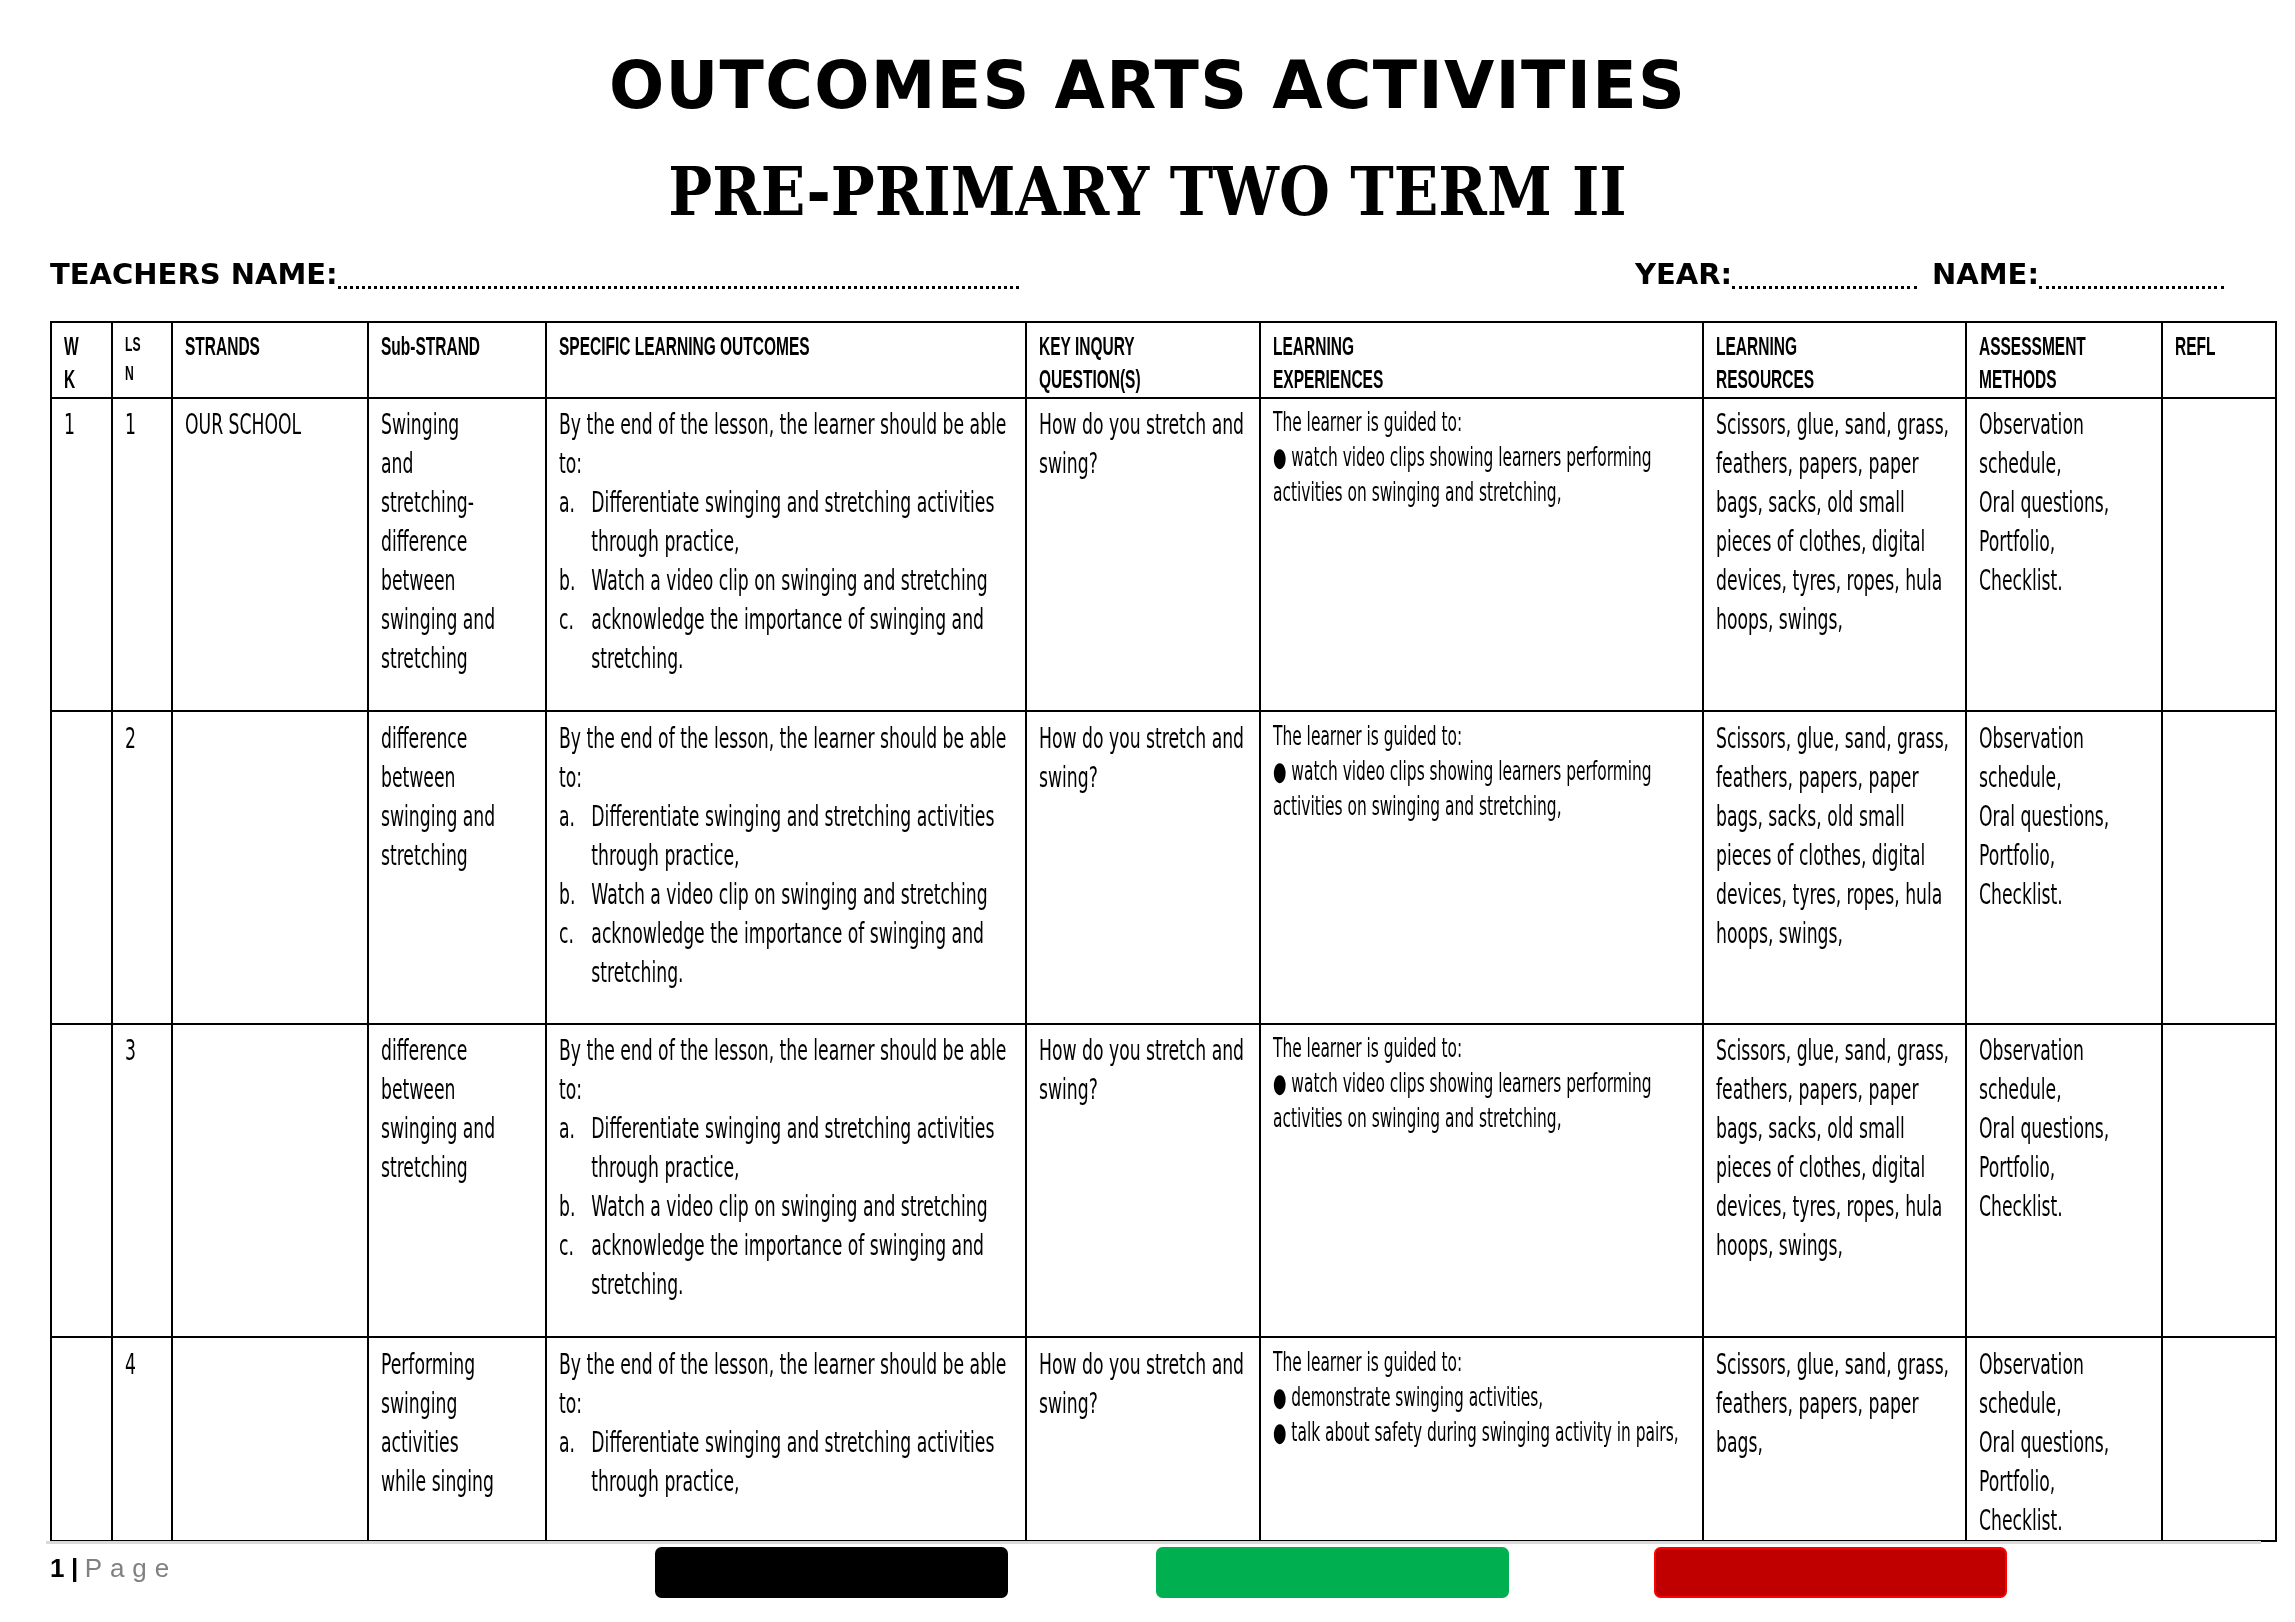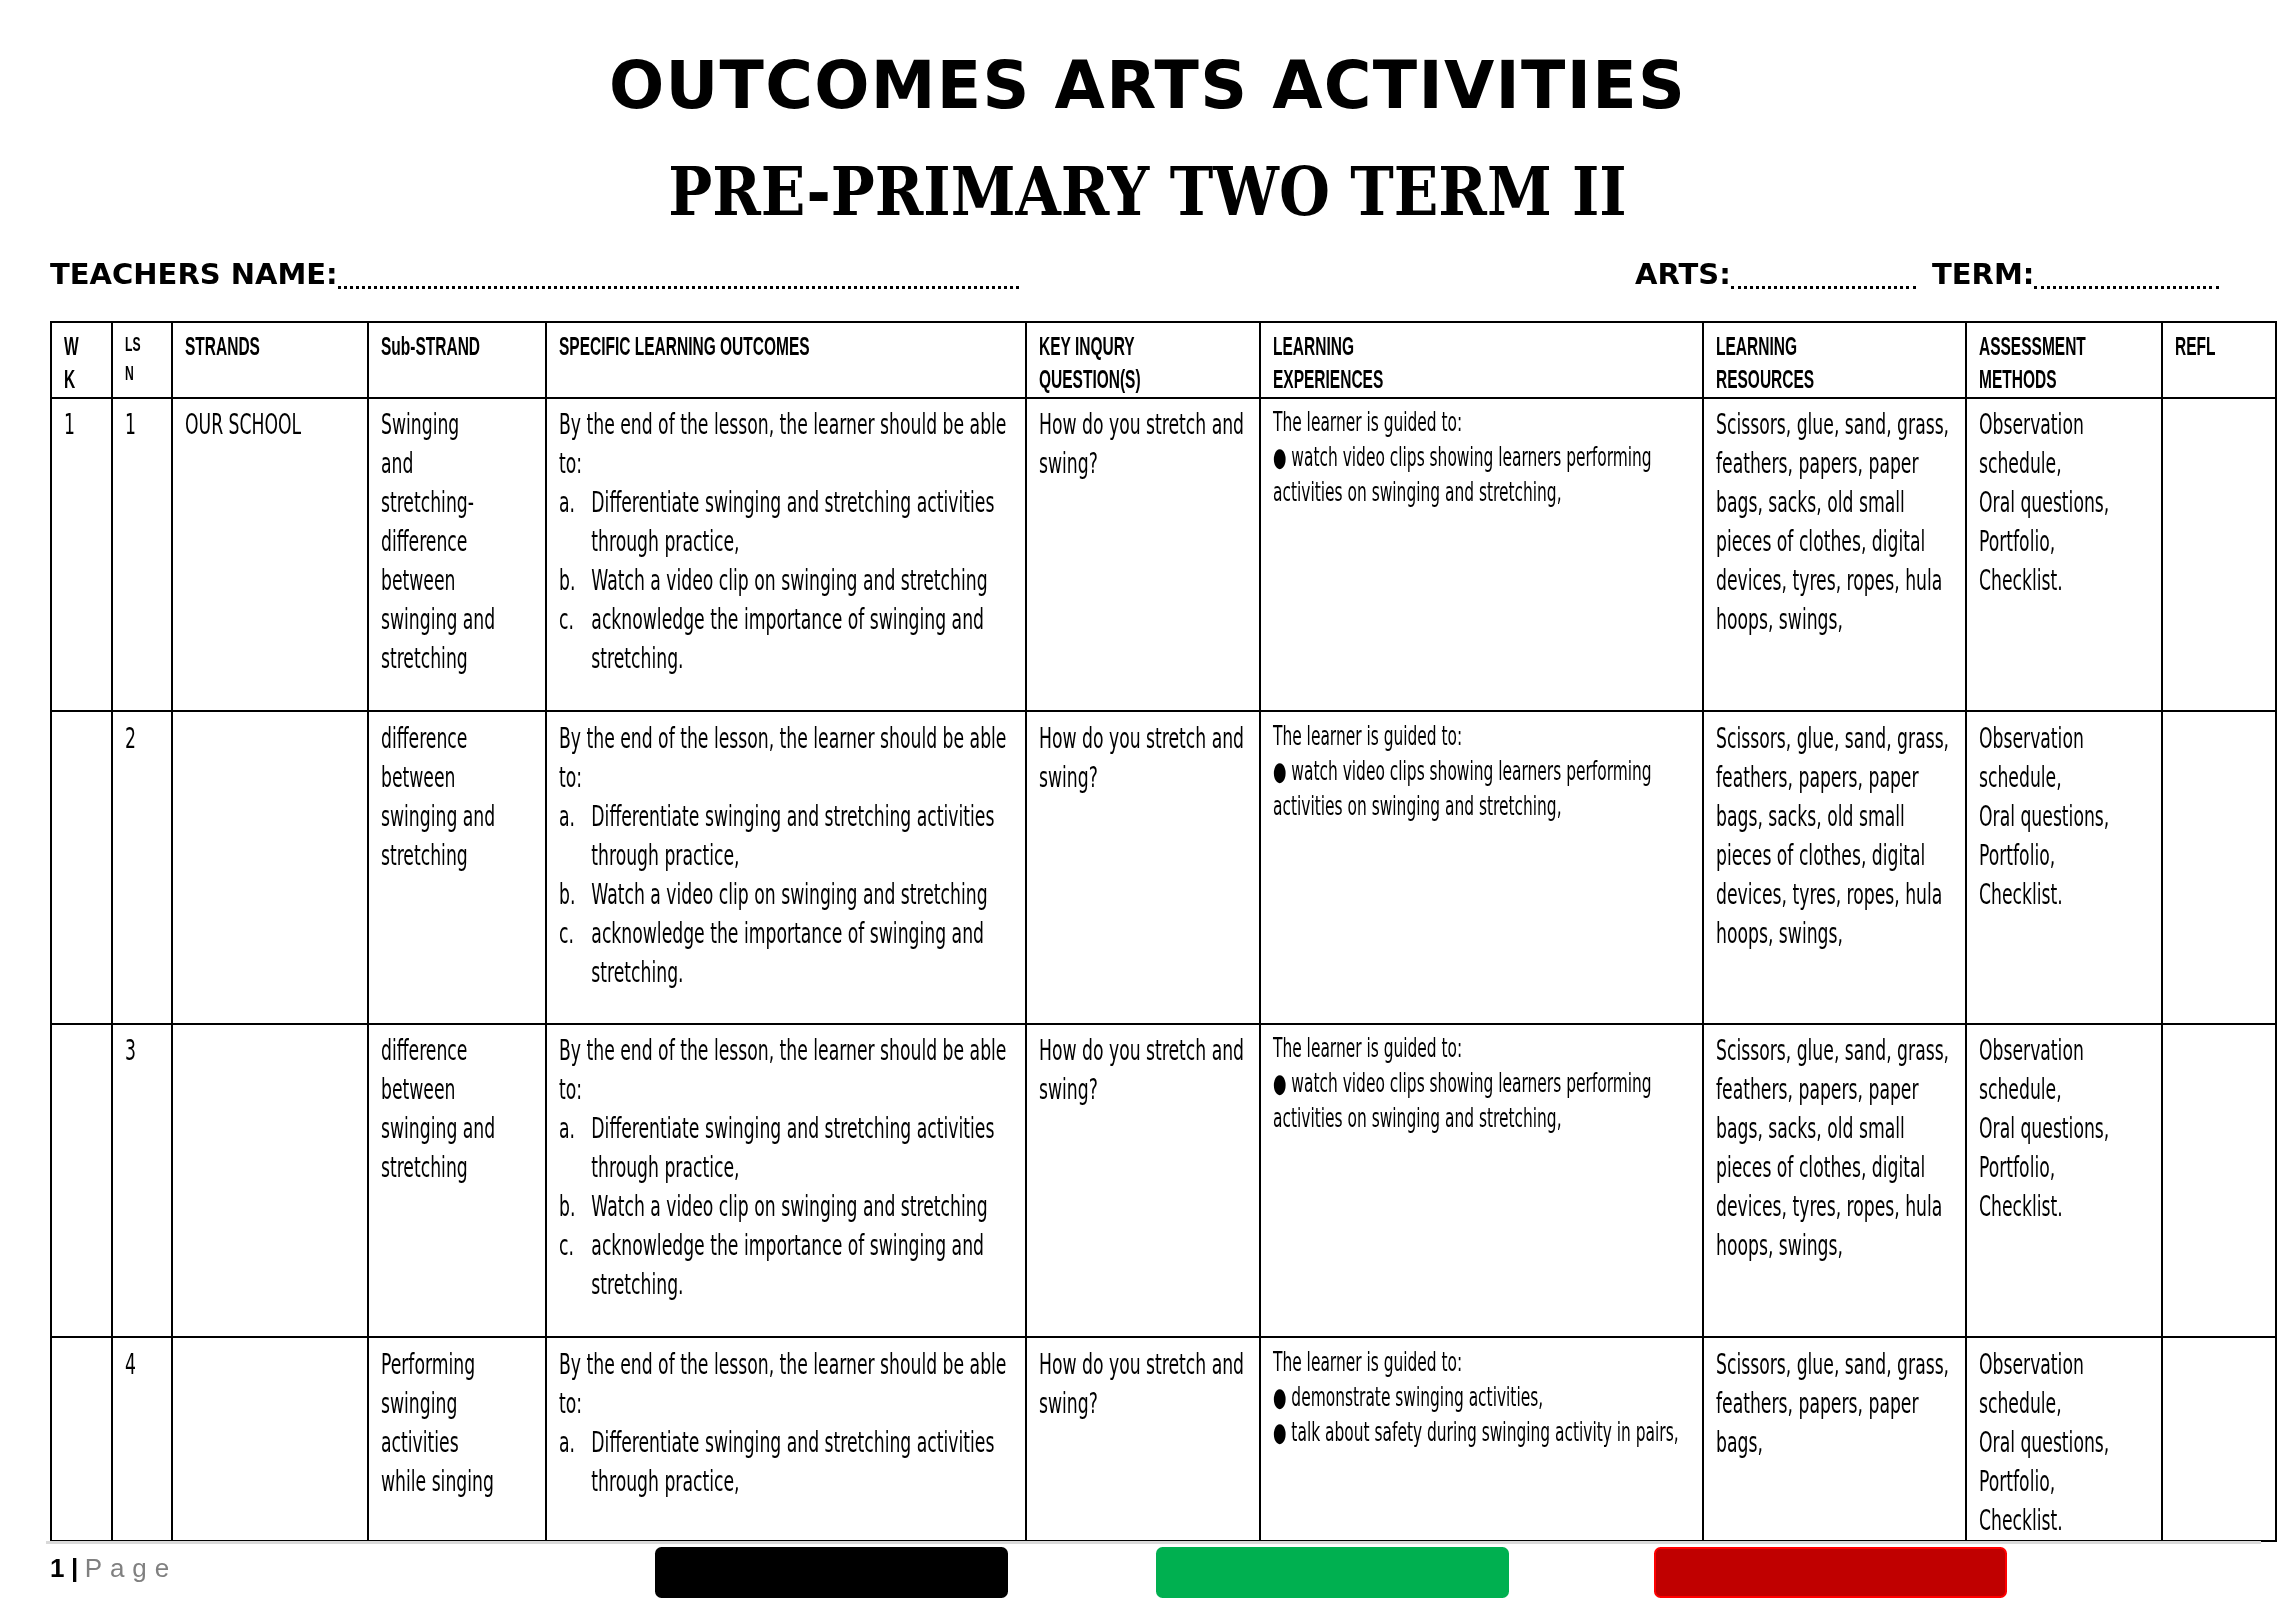--- a/index.html
+++ b/index.html
@@ -71,25 +71,25 @@
 
 <div class="title1">OUTCOMES ARTS ACTIVITIES</div>
 <div class="title2">PRE-PRIMARY TWO TERM II</div>
 
 <div class="meta-row">
   <div class="meta-item" style="left:0;">
     <span class="meta-label">TEACHERS NAME:</span>
     <span class="meta-line" style="width:681px;"></span>
   </div>
   <div class="meta-item" style="left:1585px;">
-    <span class="meta-label">ARTS:</span>
+    <span class="meta-label">YEAR:</span>
     <span class="meta-line" style="width:185px;"></span>
   </div>
   <div class="meta-item" style="left:1882px;">
-    <span class="meta-label">TERM:</span>
+    <span class="meta-label">NAME:</span>
     <span class="meta-line" style="width:185px;"></span>
   </div>
 </div>
 
 <table class="plan">
   <colgroup>
     <col style="width:61px">
     <col style="width:60px">
     <col style="width:196px">
     <col style="width:178px">

